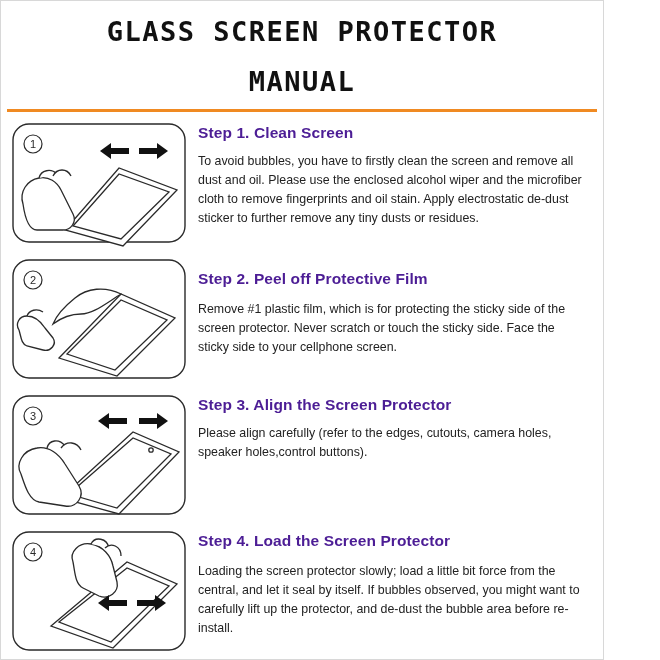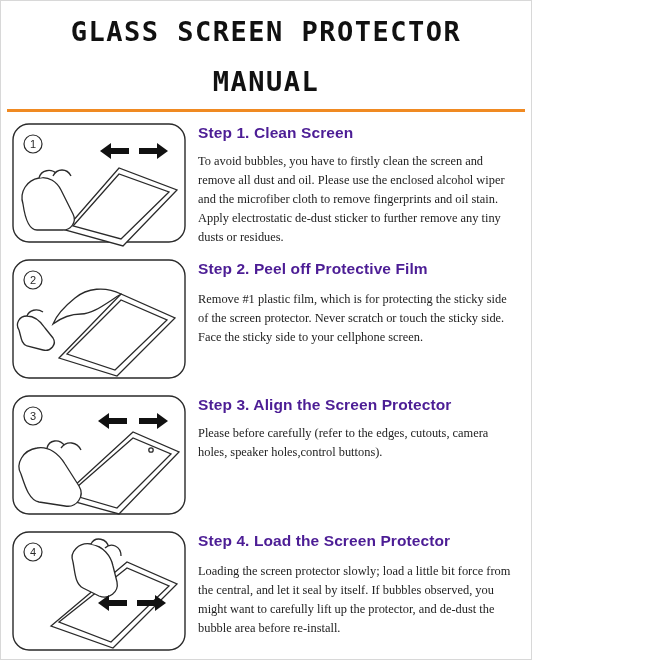--- a/index.html
+++ b/index.html
@@ -9,21 +9,21 @@
   body {
     width: 660px;
     height: 660px;
     background: #ffffff;
     font-family: "Liberation Sans", sans-serif;
     color: #111111;
     overflow: hidden;
   }
   .page {
     position: relative;
-    width: 532px;
+    width: 604px;
     height: 660px;
     box-sizing: border-box;
     border: 1px solid #d8d8d8;
     background: #fff;
   }
   
   .header {
     padding-top: 14px;
     text-align: center;
   }
@@ -73,27 +73,27 @@
     padding-top: 6px;
   }
   .step-title {
     font-size: 15.5px;
     font-weight: bold;
     color: #4c1d95;
     margin: 0 0 10px 0;
     letter-spacing: 0.1px;
   }
   .step-body {
-    font-family: Liberation Serif, serif;
+    font-family: Liberation Sans, sans-serif;
     font-size: 12.4px;
     line-height: 1.55;
     color: #222;
     margin: 0;
   }
-  .step2 .step-title { margin-bottom: 12px; }
+  .step2 .step-title { margin-bottom: 12px; margin-top: 10px; }
   .step3 .step-title { }
   .step4 .step-title { margin-bottom: 12px; }
 </style>
 </head>
 <body>
 
 <div class="page">
 
   <div class="header">
     <div class="title-line1">GLASS SCREEN PROTECTOR</div>
@@ -178,21 +178,21 @@
           </g>
 
           <g fill="#111">
             <path d="M126 28 L108 28 L108 23 L97 31 L108 39 L108 34 L126 34 Z"></path>
             <path d="M138 28 L156 28 L156 23 L167 31 L156 39 L156 34 L138 34 Z"></path>
           </g>
         </svg>
       </div>
       <div class="txt">
         <h2 class="step-title">Step 3. Align the Screen Protector</h2>
-        <p class="step-body">Please before carefully (refer to the edges, cutouts, camera holes, speaker holes,control buttons).</p>
+        <p class="step-body">Please align carefully (refer to the edges, cutouts, camera holes, speaker holes,control buttons).</p>
       </div>
     </div>
 
     <div class="step step4">
       <div class="fig">
         <svg width="195" height="132" viewBox="0 0 195 132" xmlns="http://www.w3.org/2000/svg">
           <rect x="12" y="6" width="172" height="118" rx="16" ry="16" fill="#fff" stroke="#2a2a2a" stroke-width="1.4"></rect>
           <circle cx="32" cy="26" r="9" fill="#fff" stroke="#2a2a2a" stroke-width="1.2"></circle>
           <text x="32" y="30" font-family="Liberation Sans, sans-serif" font-size="11" text-anchor="middle" fill="#2a2a2a">4</text>
 

